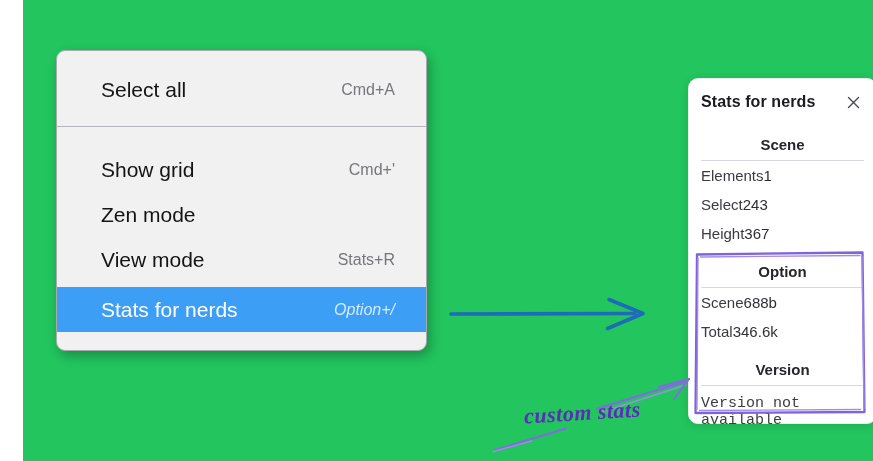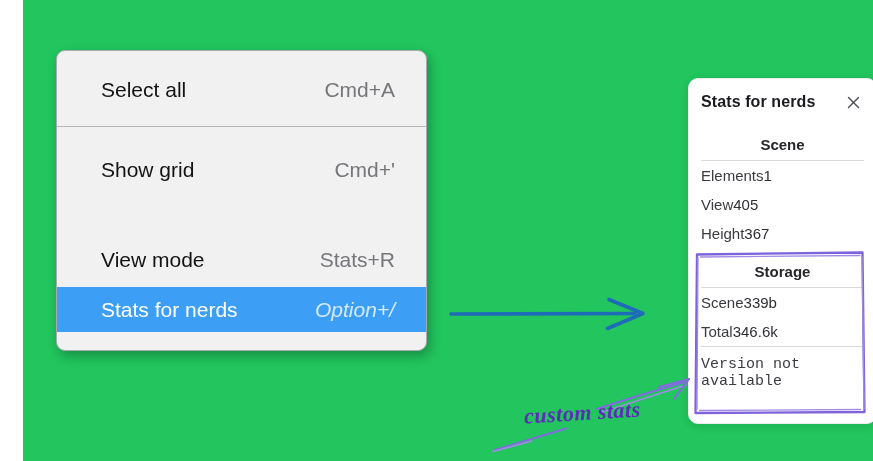--- a/index.html
+++ b/index.html
@@ -13,21 +13,21 @@
     position:absolute;left:33px;top:50px;width:371px;height:301px;
     box-sizing:border-box;background:#f1f1f2;border:1px solid #a9a9b0;
     border-radius:9px;box-shadow:3px 5px 12px rgba(0,0,0,0.28);
     padding-top:16px;font-size:21px;color:#141414;
   }
   .menu-item{
     display:flex;justify-content:space-between;align-items:center;
     height:45px;padding:0 31px 0 44px;
   }
   .menu-item.first{height:46px;}
-  .mi-shortcut{color:#76767b;font-size:21px;}
+  .mi-shortcut{color:#76767b;font-size:16px;}
   .menu-sep{height:1px;background:#b5b5bb;margin:13px 0 20px;}
   .menu-item.highlighted{
     margin-top:5px;background:#3d9ef5;color:#ffffff;
   }
   .menu-item.highlighted .mi-shortcut{color:rgba(255,255,255,0.78);font-style:italic;}
 
   
   .panel{
     position:absolute;left:665px;top:78px;width:189px;height:346px;
     box-sizing:border-box;background:#ffffff;border:1px solid #ececf0;
@@ -68,20 +68,21 @@
     <div class="menu-item first">
       <span class="mi-label">Select all</span>
       <span class="mi-shortcut">Cmd+A</span>
     </div>
     <div class="menu-sep"></div>
     <div class="menu-item">
       <span class="mi-label">Show grid</span>
       <span class="mi-shortcut">Cmd+'</span>
     </div>
     <div class="menu-item">
+      <span class="mi-label">Zen mode</span>
     </div>
     <div class="menu-item">
       <span class="mi-label">View mode</span>
       <span class="mi-shortcut">Stats+R</span>
     </div>
     <div class="menu-item highlighted">
       <span class="mi-label">Stats for nerds</span>
       <span class="mi-shortcut">Option+/</span>
     </div>
   </div>
@@ -96,39 +97,40 @@
       </button>
     </div>
 
     <h3>Scene</h3>
     <div class="divider"></div>
     <div class="stat-row">
       <span class="lbl">Elements</span>
       <span class="val">1</span>
     </div>
     <div class="stat-row">
-      <span class="lbl">View</span>
-      <span class="val">405</span>
+      <span class="lbl">Select</span>
+      <span class="val">243</span>
     </div>
     <div class="stat-row">
       <span class="lbl">Height</span>
       <span class="val">367</span>
     </div>
 
-    <h3 class="tight">Storage</h3>
+    <h3 class="tight">Option</h3>
     <div class="divider"></div>
     <div class="stat-row">
       <span class="lbl">Scene</span>
-      <span class="val">339b</span>
+      <span class="val">688b</span>
     </div>
     <div class="stat-row">
       <span class="lbl">Total</span>
       <span class="val">346.6k</span>
     </div>
 
+    <h3 class="tight">Version</h3>
     <div class="divider"></div>
     <div class="version-note">Version not available</div>
   </div>
 
   <svg class="overlay" viewBox="0 0 873 461">
 
     <g>
       <path d="M428 314 L612 313.5" stroke="#1e6cb8" stroke-width="3.6" fill="none" stroke-linecap="round"></path>
       <path d="M586 299.5 L620 313.5 L584.5 328.5" stroke="#1e6cb8" stroke-width="3.6" fill="none" stroke-linecap="round" stroke-linejoin="round"></path>
     </g>

